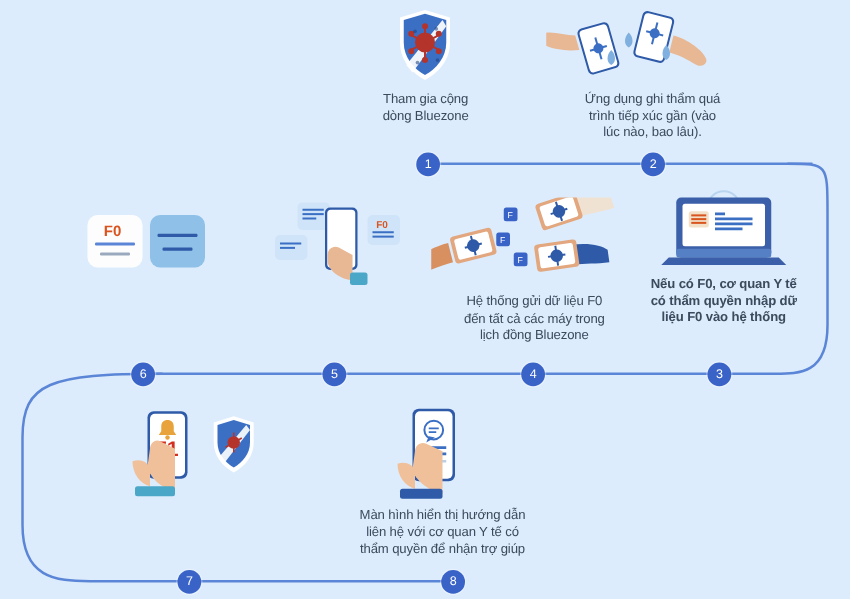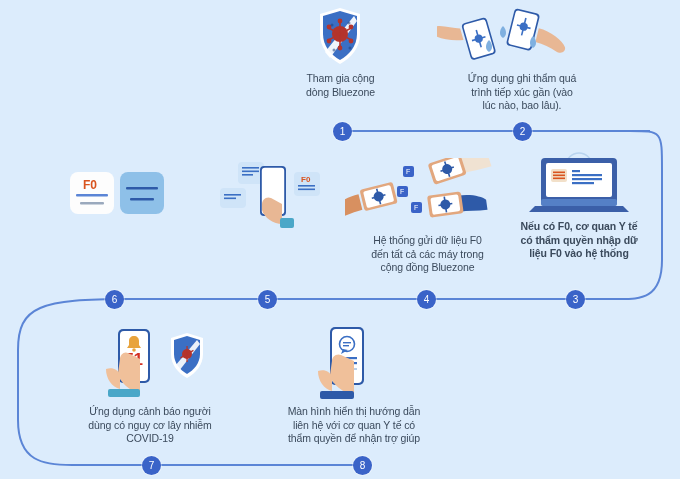--- a/index.html
+++ b/index.html
@@ -250,21 +250,21 @@
         </g>
         <g fill="#ffffff" font-family="'Liberation Sans', sans-serif" font-size="7">
           <text x="61" y="16">F</text>
           <text x="55" y="36">F</text>
           <text x="69" y="52">F</text>
         </g>
       </svg>
     </div>
     <div class="node-caption">Hệ thống gửi dữ liệu F0
 đến tất cả các máy trong
-cộng đồng Bluezone</div>
+lịch đồng Bluezone</div>
   </div>
 
   <div class="node" id="node-5">
     <div class="art">
       <svg width="160" height="72" viewBox="0 0 160 72">
 
         <rect x="40" y="4" width="26" height="22" rx="4" fill="#cfe4f8"></rect>
         <g fill="#3b6fc4">
           <rect x="44" y="9" width="17" height="1.6"></rect>
           <rect x="44" y="12.5" width="17" height="1.6"></rect>
@@ -337,23 +337,20 @@
             <path d="M4 0 C7 0 9 2 9 5 L9 9 L11 12 L-3 12 L-1 9 L-1 5 C-1 2 1 0 4 0 Z" fill="#e8a33c"></path>
             <circle cx="4" cy="14" r="1.8" fill="#e8a33c"></circle>
           </g>
           <text x="5" y="36" fill="#d32f20" font-family="'Liberation Sans', sans-serif" font-size="17" font-weight="bold">F1</text>
           <path d="M2 30 C2 26 6 22 10 24 L22 30 L22 64 C12 62 2 54 0 44 Z" fill="#f0c09a"></path>
           <path d="M-12 40 C-6 38 0 40 2 46 L2 60 C-6 58 -12 50 -12 40 Z" fill="#f0c09a"></path>
           <rect x="-10" y="60" width="32" height="8" rx="2" fill="#4aa7c8"></rect>
         </g>
       </svg>
     </div>
-    <div class="node-caption">Ứng dụng cảnh báo người
-dùng có nguy cơ lây nhiễm
-COVID-19</div>
   </div>
 
   <div class="node" id="node-8">
     <div class="art">
       <svg width="180" height="76" viewBox="0 0 180 76">
         <g transform="translate(66,2)">
           <rect x="0" y="0" width="34" height="58" rx="5" fill="#2e5aa8"></rect>
           <rect x="2" y="2" width="30" height="54" rx="4" fill="#ffffff"></rect>
 
           <g transform="translate(9,9)">

